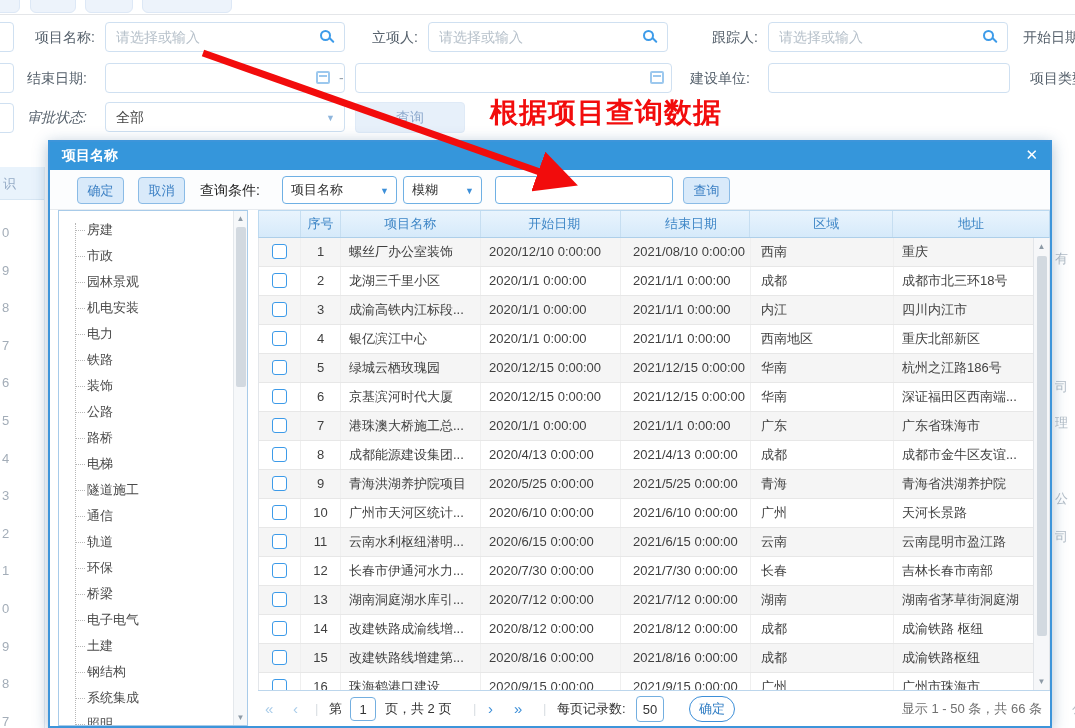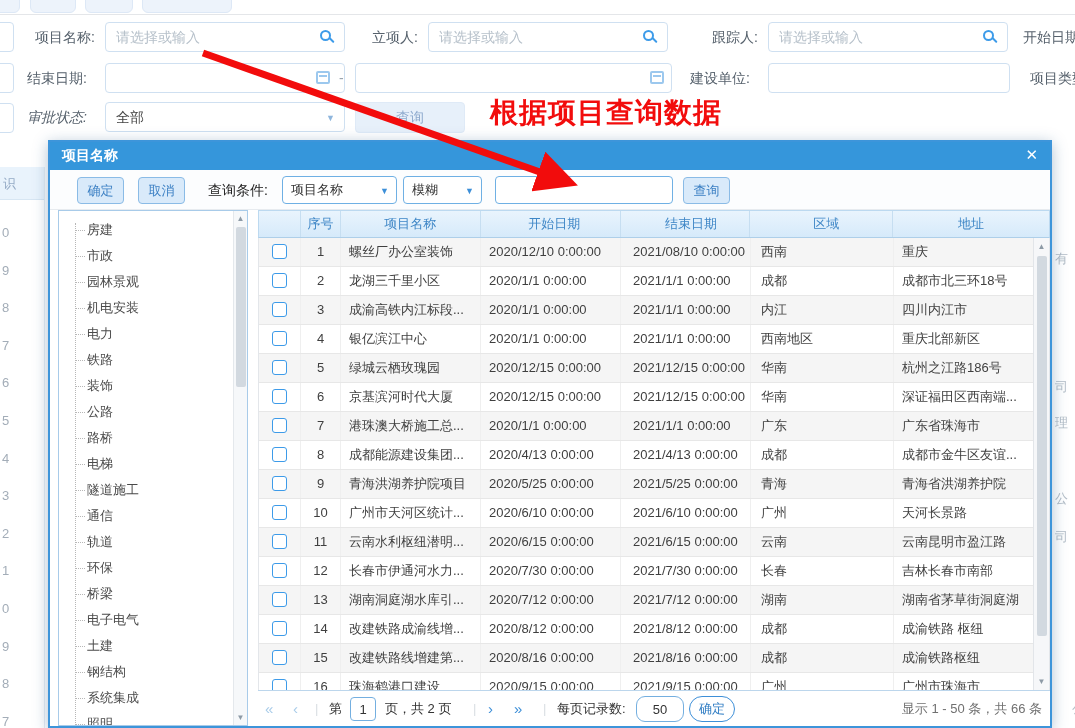--- a/index.html
+++ b/index.html
@@ -37,21 +37,21 @@
 
   
   #modal { position:absolute; left:48px; top:140px; width:1004px; height:588px; background:#fff;
            border:2px solid #3d95da; box-shadow:0 3px 14px rgba(30,80,130,.35); }
   #modal-header { position:absolute; left:0; top:0; right:0; height:28px; background:#3596db; }
   #modal-title { position:absolute; left:12px; top:5px; color:#fff; font-size:14px; font-weight:bold; }
   #modal-close { position:absolute; right:12px; top:4px; color:#fff; font-size:15px; cursor:pointer; }
   #modal-toolbar { position:absolute; left:0; top:28px; right:0; height:40px; background:#fcfdfe; border-bottom:1px solid #e7ebef; }
   .tb-btn { position:absolute; top:7px; height:27px; background:#d9eafa; border:1px solid #8abbe6; border-radius:4px;
             color:#3c80c4; font-size:13px; text-align:center; line-height:25px; cursor:pointer; }
-  #tb-cond-label { position:absolute; left:150px; top:12px; font-size:14px; color:#222;margin-left:8px; }
+  #tb-cond-label { position:absolute; left:150px; top:12px; font-size:14px; color:#222; }
   .tb-select { position:absolute; top:6px; height:28px; border:1px solid #6fb0e4; border-radius:4px; background:#fff;
             font-size:13px; color:#333; line-height:26px; padding:0 8px; }
   .tb-select .dd-arrow { position:absolute; right:7px; top:1px; }
   #tb-input { position:absolute; left:445px; top:6px; width:178px; height:28px; border:1px solid #6fb0e4; border-radius:4px; outline:none; padding:0 8px; font-size:13px; }
 
   
   #tree-panel { position:absolute; left:8px; top:68px; width:190px; height:516px; border:1px solid #a8cbe9; background:#fff; overflow:hidden; }
   #tree-list { position:absolute; left:0; top:6px; right:14px; list-style:none; }
   #tree-list::before { content:''; position:absolute; left:16px; top:6px; bottom:10px; border-left:1px dotted #b7b7b7; }
   .tree-item { position:relative; height:26px; line-height:26px; font-size:13px; color:#4a4a4a; padding-left:28px; cursor:pointer; white-space:nowrap; }
@@ -483,21 +483,21 @@
     <span class="pg pg-ico pg-dis" style="left:35px;">‹</span>
     <span class="pg pg-sep" style="left:57px;position:absolute;line-height:36px;">|</span>
     <span class="pg" style="left:71px;">第</span>
     <input class="pg-input" style="left: 92px; top: 6px; width: 26px; height: 24px;" value="1">
     <span class="pg" style="left:127px;">页，共 2 页</span>
     <span class="pg pg-sep" style="left:215px;position:absolute;line-height:36px;">|</span>
     <span class="pg pg-ico pg-en" style="left:230px;">›</span>
     <span class="pg pg-ico pg-en" style="left:256px;">»</span>
     <span class="pg pg-sep" style="left:285px;position:absolute;line-height:36px;">|</span>
     <span class="pg" style="left:299px;">每页记录数:</span>
-    <input class="pg-input" style="left: 378px; top: 5px; width: 48px; height: 26px; border-radius: 9px;" value="50">
+    <input class="pg-input" style="left: 378px; top: 5px; width: 28px; height: 26px;" value="50">
     <div id="pg-confirm">确定</div>
     <span id="pg-summary">显示 1 - 50 条，共 66 条</span>
   </div>
 </div>
 
 <svg id="arrow-layer" width="1075" height="728">
   <defs>
     <marker id="ah" markerWidth="6" markerHeight="6" refX="4.5" refY="3" orient="auto">
       <path d="M0,0 L6,3 L0,6 z" fill="#f20c0c"></path>
     </marker>

